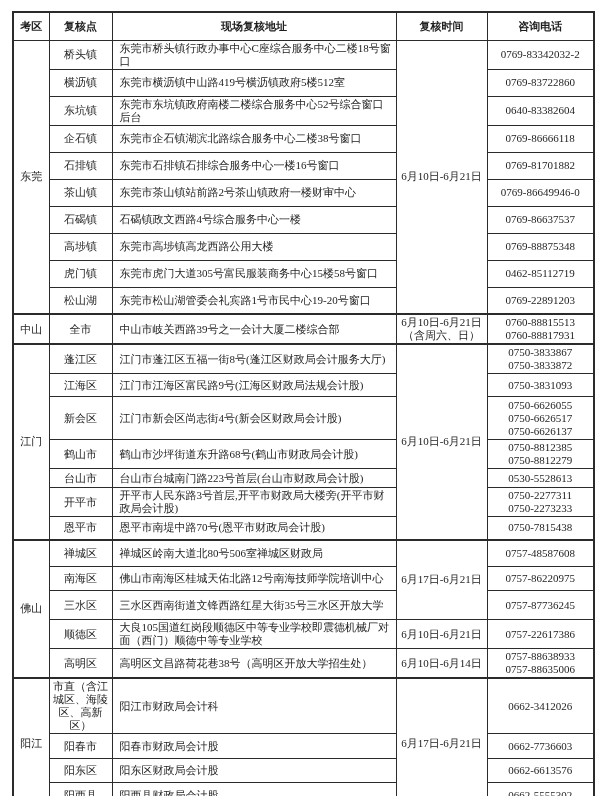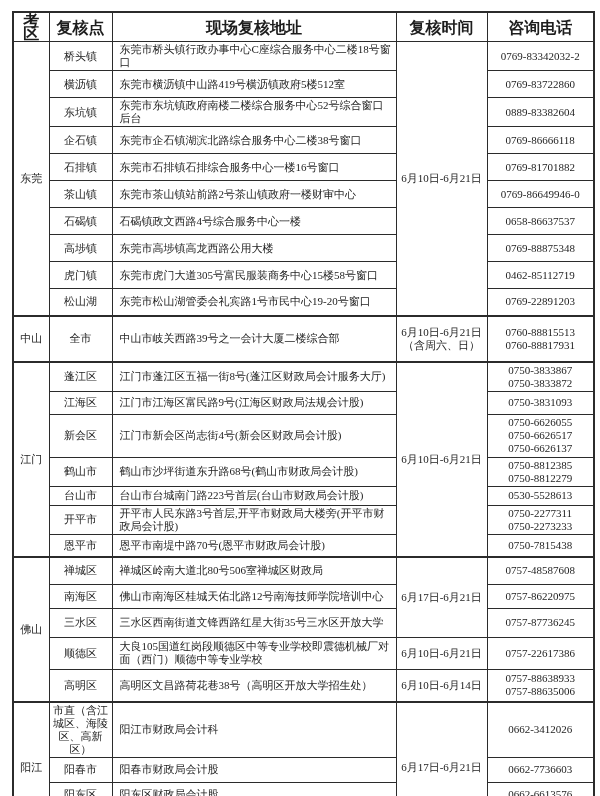--- a/index.html
+++ b/index.html
@@ -18,23 +18,23 @@
   col.c-addr{width:284px}
   col.c-time{width:91px}
   col.c-phone{width:107px}
   th,td{
     border:1px solid #2b2b2b;
     font-size:11px;line-height:13px;
     text-align:center;vertical-align:middle;
     padding:1px 3px;overflow:hidden;
     word-break:break-all;
   }
-  th{font-weight:bold;font-size:16px;text-align:center;}
+  th{font-weight:bold;font-size:11px;text-align:center;}
   td.addr{text-align:left;padding-left:7px;}
-  td.time{white-space:nowrap;padding:9px 1px;}
+  td.time{white-space:nowrap;padding:1px 1px;}
   td.phone{padding:1px 1px;}
   tr.region-start td{border-top:2px solid #2b2b2b;}
   thead th{border-bottom:1px solid #2b2b2b;}
 </style>
 </head>
 <body>
 
 <table>
   <colgroup>
     <col class="c-region">
@@ -67,21 +67,21 @@
       <td>横沥镇</td>
       <td class="addr">东莞市横沥镇中山路419号横沥镇政府5楼512室</td>
       <td class="phone">
           <div>0769-83722860</div>
         </td>
     </tr>
     <tr style="height:27px">
       <td>东坑镇</td>
       <td class="addr">东莞市东坑镇政府南楼二楼综合服务中心52号综合窗口后台</td>
       <td class="phone">
-          <div>0889-83382604</div>
+          <div>0640-83382604</div>
         </td>
     </tr>
     <tr style="height:27px">
       <td>企石镇</td>
       <td class="addr">东莞市企石镇湖滨北路综合服务中心二楼38号窗口</td>
       <td class="phone">
           <div>0769-86666118</div>
         </td>
     </tr>
     <tr style="height:27px">
@@ -95,21 +95,21 @@
       <td>茶山镇</td>
       <td class="addr">东莞市茶山镇站前路2号茶山镇政府一楼财审中心</td>
       <td class="phone">
           <div>0769-86649946-0</div>
         </td>
     </tr>
     <tr style="height:27px">
       <td>石碣镇</td>
       <td class="addr">石碣镇政文西路4号综合服务中心一楼</td>
       <td class="phone">
-          <div>0658-86637537</div>
+          <div>0769-86637537</div>
         </td>
     </tr>
     <tr style="height:27px">
       <td>高埗镇</td>
       <td class="addr">东莞市高埗镇高龙西路公用大楼</td>
       <td class="phone">
           <div>0769-88875348</div>
         </td>
     </tr>
     <tr style="height:27px">

